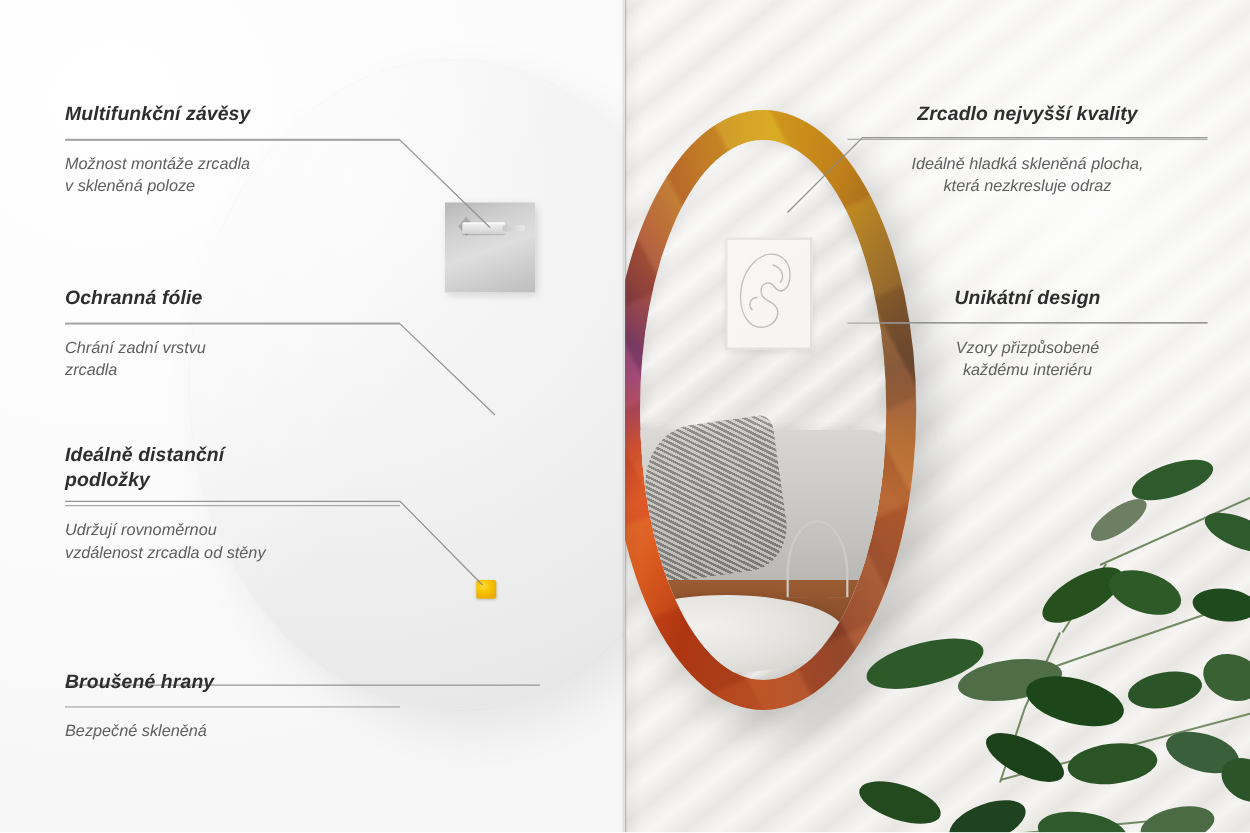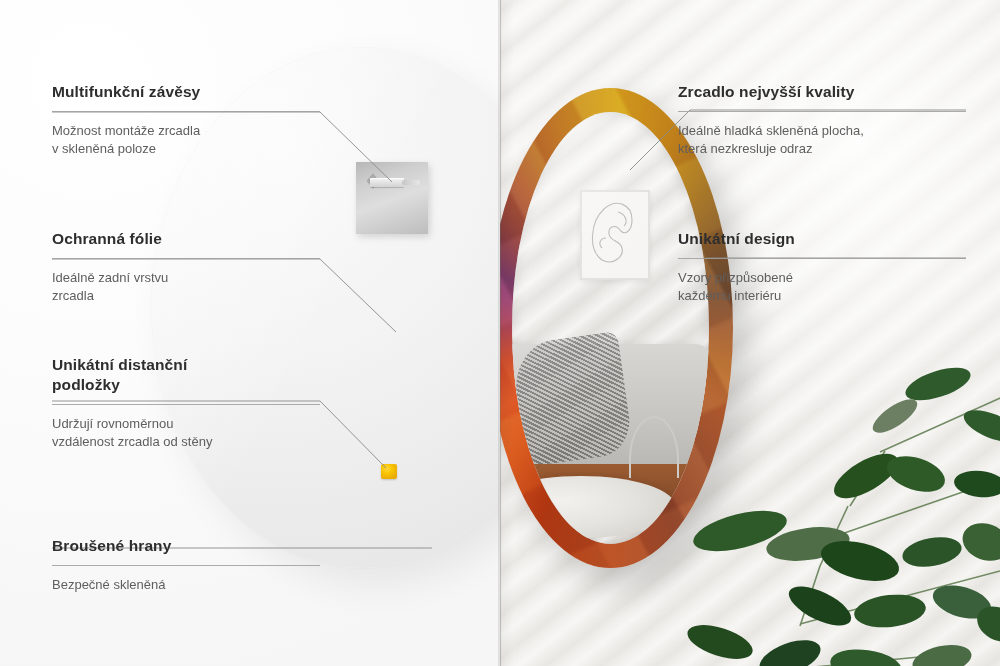--- a/index.html
+++ b/index.html
@@ -8,20 +8,21 @@
     width:1000px;height:666px;
     font-family:"Liberation Sans","DejaVu Sans",sans-serif;
     background:#ffffff;
     overflow:hidden;
   }
   #stage{
     position:relative;
     width:1000px;height:666px;
     overflow:hidden;
     background:#fdfdfd;
+    font-style:italic;
   }
 
   
   .panel-left{
     position:absolute;left:0;top:0;width:500px;height:666px;
     background:
       radial-gradient(130% 90% at 18% 12%, #ffffff 0%, #fbfbfb 55%, #f6f6f6 100%);
   }
   
   .disc{
@@ -205,21 +206,21 @@
     line-height:20px;white-space:pre-line;margin:0;
   }
   .callout .rule{
     height:1px;background:#9d9d9d;margin:9px 0 10px 0;opacity:.85;
   }
   .callout .desc{
     font-size:13px;color:#5e5e5e;line-height:18px;white-space:pre-line;margin:0;
     font-weight:400;
   }
   .callout.right .ttl,
-  .callout.right .desc{text-align:left;}
+  .callout.right .desc{text-align:center;}
 
   
   .leaders{position:absolute;left:0;top:0;width:1000px;height:666px;z-index:5;pointer-events:none;}
 </style>
 </head>
 <body>
 
 <div id="stage">
 
   <div class="panel-left">
@@ -312,26 +313,26 @@
   <div class="callout left" style="left:52px;top:82px;width:268px;">
     <p class="ttl">Multifunkční závěsy</p>
     <div class="rule"></div>
     <p class="desc">Možnost montáže zrcadla
 v skleněná poloze</p>
   </div>
 
   <div class="callout left" style="left:52px;top:229px;width:268px;">
     <p class="ttl">Ochranná fólie</p>
     <div class="rule"></div>
-    <p class="desc">Ideálně zadní vrstvu
+    <p class="desc">Chrání zadní vrstvu
 zrcadla</p>
   </div>
 
   <div class="callout left" style="left:52px;top:355px;width:268px;">
-    <p class="ttl">Unikátní distanční
+    <p class="ttl">Ideálně distanční
 podložky</p>
     <div class="rule"></div>
     <p class="desc">Udržují rovnoměrnou
 vzdálenost zrcadla od stěny</p>
   </div>
 
   <div class="callout left" style="left:52px;top:536px;width:268px;">
     <p class="ttl">Broušené hrany</p>
     <div class="rule"></div>
     <p class="desc">Bezpečné skleněná</p>

